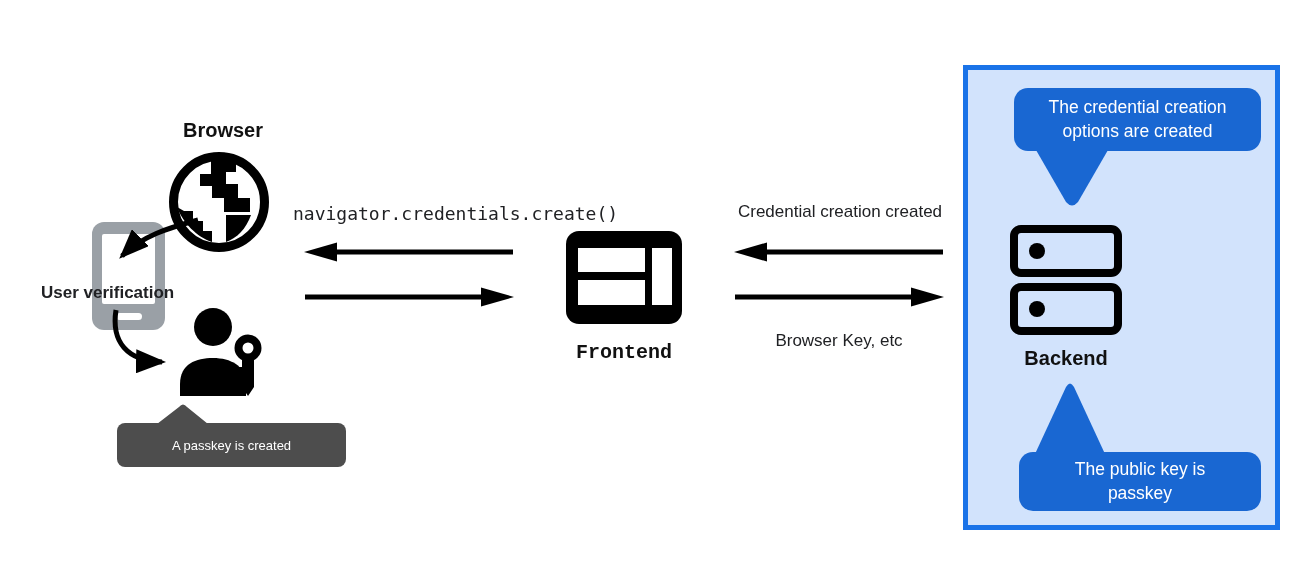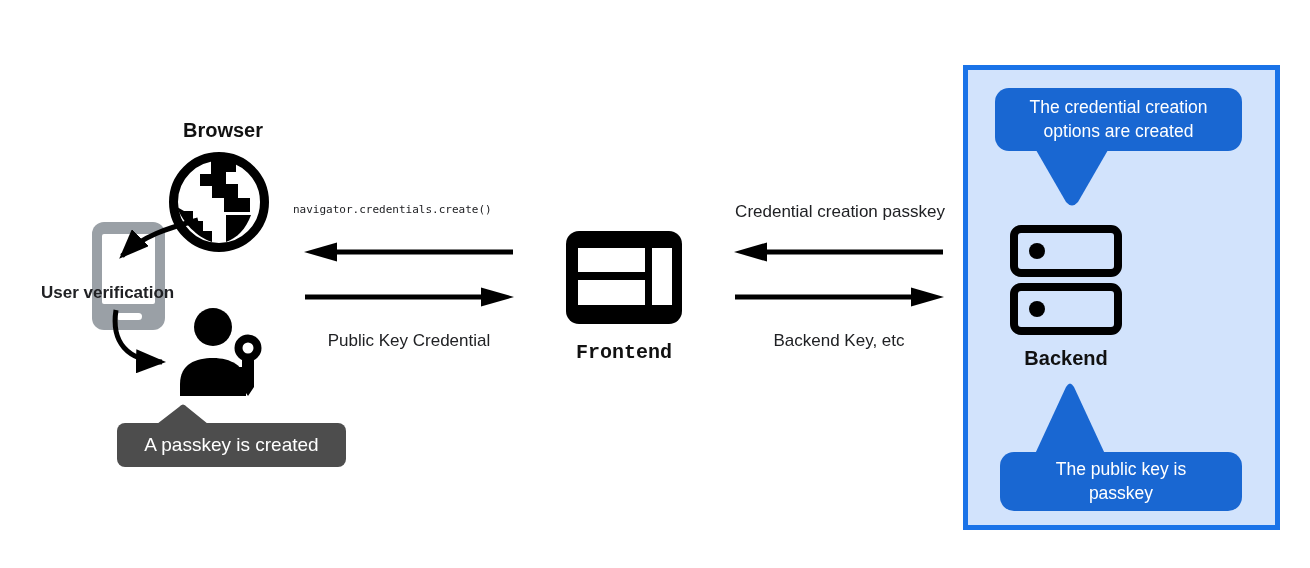--- a/index.html
+++ b/index.html
@@ -5,42 +5,43 @@
   html,body { margin:0; padding:0; background:#ffffff; }
   #canvas {
     position:relative; width:1310px; height:568px; background:#ffffff;
     font-family:"Liberation Sans", sans-serif; color:#202124; overflow:hidden;
   }
   .abs { position:absolute; }
   .label { font-size:17px; color:#202124; }
   .label-bold { font-size:20px; font-weight:bold; color:#111111; }
   .center { text-align:center; }
   .code {
-    font-family:"DejaVu Sans Mono", monospace; font-size:11px; color:#202124;
+    font-family:"DejaVu Sans Mono", monospace; font-size:18px; color:#202124;
     white-space:nowrap;
   }
   
   .phone { left:92px; top:222px; width:73px; height:108px; background:#9aa0a6; border-radius:12px; z-index:1; }
   .phone-screen { position:absolute; left:10px; right:10px; top:12px; bottom:26px; background:#ffffff; border-radius:2px; }
   .phone-bar { position:absolute; bottom:10px; left:50%; transform:translateX(-50%); width:26px; height:7px; background:#ffffff; border-radius:4px; }
   
   .tooltip-dark {
     left:117px; top:423px; width:229px; height:44px; background:#4d4d4d;
-    border-radius:8px; color:#ffffff; font-size:19px;
+    border-radius:8px; color:#ffffff; font-size:13px;
     display:flex; align-items:center; justify-content:center; z-index:5;
   }
   
   .backend-box {
     left:963px; top:65px; width:317px; height:465px; box-sizing:border-box;
     background:#d2e3fc; border:5px solid #1a73e8; z-index:0;
   }
   .bubble {
     background:#1967d2; border-radius:14px; color:#ffffff; font-size:17.5px;
     line-height:1.32; display:flex; align-items:center; justify-content:center;
     z-index:2;
+    margin-left:19px;
   }
   .bubble-top { left:995px; top:88px; width:247px; height:63px; }
   .bubble-bottom { left:1000px; top:452px; width:242px; height:59px; }
   .bubble-top span { display:block; max-width:205px; text-align:center; }
   .bubble-bottom span { display:block; max-width:175px; text-align:center; }
   svg { display:block; }
 </style>
 </head>
 <body>
 
@@ -90,42 +91,41 @@
 
   <svg class="abs" style="left:303px; top:239px;" width="212" height="26" viewBox="0 0 212 26">
     <line x1="32" y1="13" x2="210" y2="13" stroke="#000000" stroke-width="5"></line>
     <polygon points="1,13 34,3.5 34,22.5" fill="#000000"></polygon>
   </svg>
   <svg class="abs" style="left:303px; top:284px;" width="212" height="26" viewBox="0 0 212 26">
     <line x1="2" y1="13" x2="180" y2="13" stroke="#000000" stroke-width="5"></line>
     <polygon points="211,13 178,3.5 178,22.5" fill="#000000"></polygon>
   </svg>
 
-  <div class="abs label center" style="left:303px; top:331px; width:212px;">Public Key Credential</div>
 
   <svg class="abs" style="left:565px; top:230px;" width="118" height="95" viewBox="0 0 118 95">
     <rect x="1" y="1" width="116" height="93" rx="13" fill="#000000"></rect>
     <rect x="13" y="18" width="67" height="24" fill="#ffffff"></rect>
     <rect x="13" y="50" width="67" height="25" fill="#ffffff"></rect>
     <rect x="87" y="18" width="20" height="57" fill="#ffffff"></rect>
   </svg>
   <div class="abs label-bold center" style="left:565px; top:341px; width:118px;font-family:Liberation Mono, monospace;">Frontend</div>
 
-  <div class="abs label center" style="left:723px; top:202px; width:234px;">Credential creation passkey</div>
+  <div class="abs label center" style="left:723px; top:202px; width:234px;">Credential creation created</div>
 
   <svg class="abs" style="left:733px; top:239px;" width="212" height="26" viewBox="0 0 212 26">
     <line x1="32" y1="13" x2="210" y2="13" stroke="#000000" stroke-width="5"></line>
     <polygon points="1,13 34,3.5 34,22.5" fill="#000000"></polygon>
   </svg>
   <svg class="abs" style="left:733px; top:284px;" width="212" height="26" viewBox="0 0 212 26">
     <line x1="2" y1="13" x2="180" y2="13" stroke="#000000" stroke-width="5"></line>
     <polygon points="211,13 178,3.5 178,22.5" fill="#000000"></polygon>
   </svg>
 
-  <div class="abs label center" style="left:733px; top:331px; width:212px;">Backend Key, etc</div>
+  <div class="abs label center" style="left:733px; top:331px; width:212px;">Browser Key, etc</div>
 
   <div class="abs backend-box"></div>
 
   <div class="abs bubble bubble-top">
     <span>The credential creation options are created</span>
   </div>
   <svg class="abs" style="left:1035px; top:150px; z-index:1;" width="74" height="60" viewBox="0 0 74 60">
     <path d="M1 0 H73 L43 52 Q37 59 31 52 Z" fill="#1967d2"></path>
   </svg>
 

